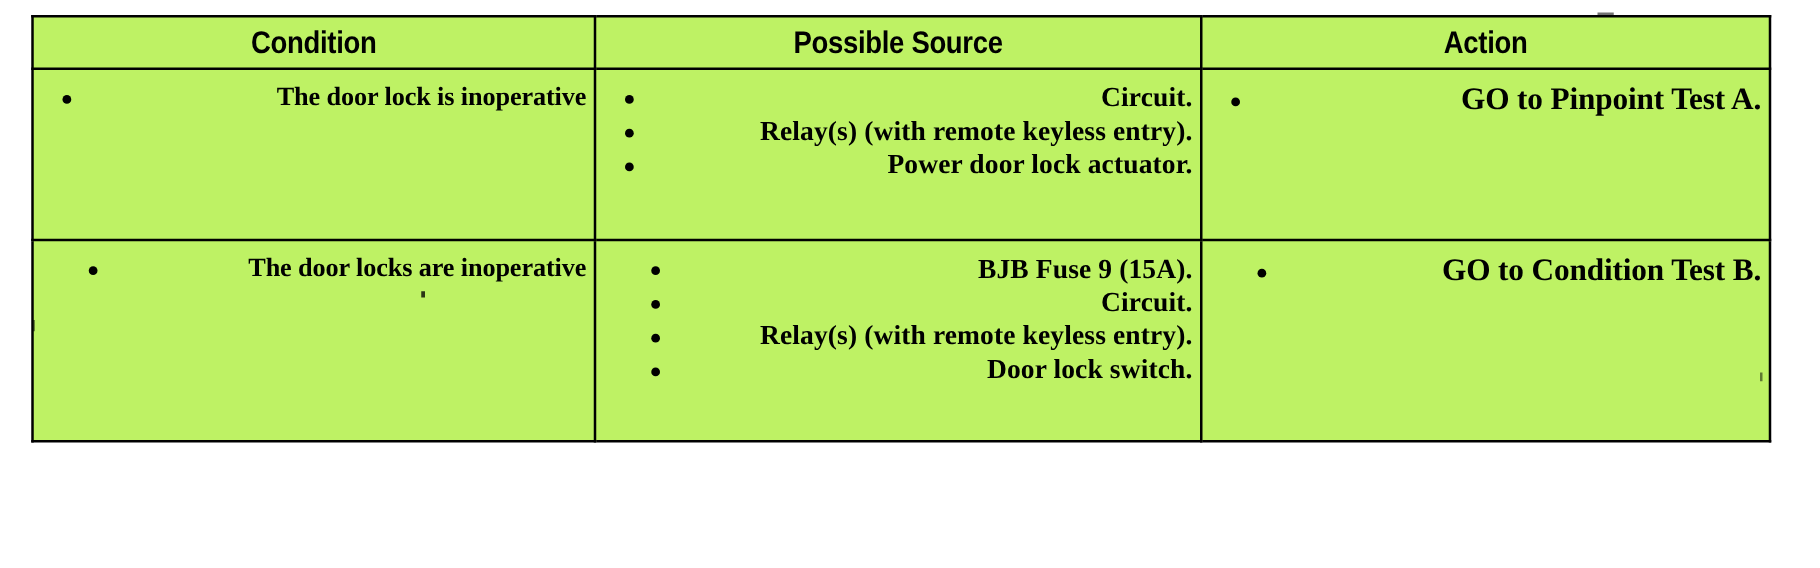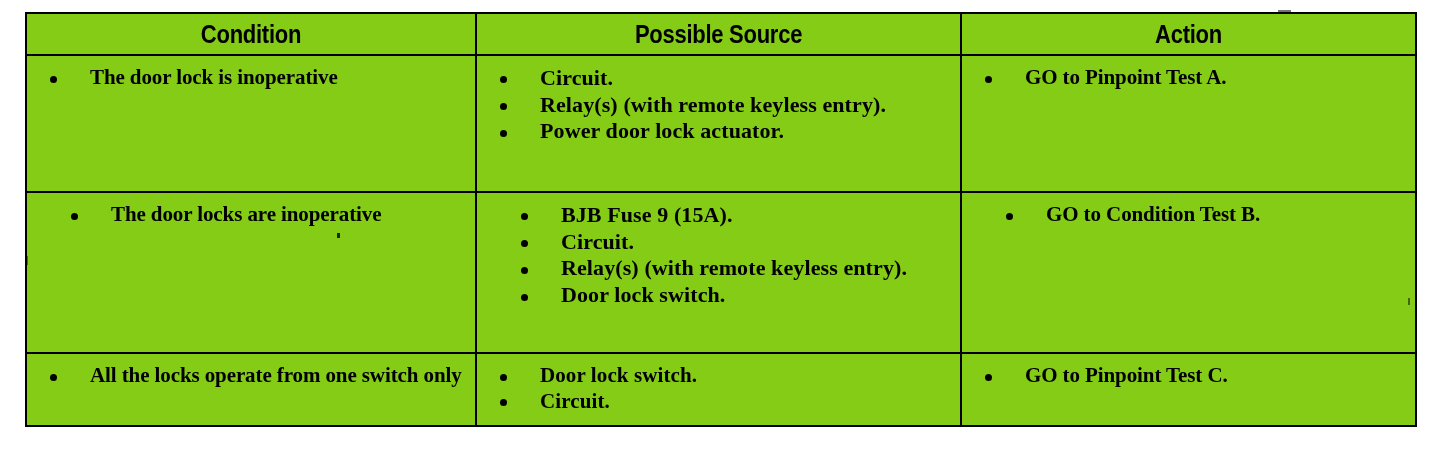--- a/index.html
+++ b/index.html
@@ -34,21 +34,21 @@
     border-collapse: collapse;
     table-layout: fixed;
     background: #ffffff;
   }
 
   .diag-table th,
   .diag-table td {
     border: 2.5px solid #000000;
     padding: 0;
     vertical-align: top;
-    background: #84cc16;
+    background: #bef264;
     margin-top: 28px;
   }
 
   
   col.c-condition { width: 450px; }
   col.c-source    { width: 485px; }
   col.c-action    { width: 455px; }
 
   
   .diag-table thead th {
@@ -64,20 +64,21 @@
     letter-spacing: -0.3px;
     color: #000000;
     transform: scaleX(0.88);
     transform-origin: center center;
     line-height: 1;
   }
 
   
   .cell-inner {
     padding: 9px 6px 8px 6px;
+    text-align: right;
   }
   .r1 .cell-inner { min-height: 118px; }
   .r2 .cell-inner { min-height: 142px; padding-left: 27px; }
   .r3 .cell-inner { min-height: 54px; }
 
   ul.bullets {
     list-style: none;
     margin: 0;
     padding: 0;
   }
@@ -105,21 +106,21 @@
     font-size: 21px;
     letter-spacing: -0.1px;
   }
   
   td.col-source ul.bullets > li {
     font-size: 22px;
     letter-spacing: 0.1px;
   }
   
   td.col-action ul.bullets > li {
-    font-size: 21px;
+    font-size: 25px;
     letter-spacing: -0.1px;
   }
 
   
   tr.r3 td.col-source ul.bullets > li,
   tr.r3 td.col-action ul.bullets > li {
     font-size: 21px;
   }
 
   
@@ -207,44 +208,20 @@
         </td>
         <td class="col-action">
           <div class="cell-inner">
             <ul class="bullets">
               <li>GO to Condition Test B.</li>
             </ul>
           </div>
         </td>
       </tr>
 
-      <tr class="r3">
-        <td class="col-condition">
-          <div class="cell-inner">
-            <ul class="bullets">
-              <li>All the locks operate from one switch only</li>
-            </ul>
-          </div>
-        </td>
-        <td class="col-source">
-          <div class="cell-inner">
-            <ul class="bullets">
-              <li>Door lock switch.</li>
-              <li>Circuit.</li>
-            </ul>
-          </div>
-        </td>
-        <td class="col-action">
-          <div class="cell-inner">
-            <ul class="bullets">
-              <li>GO to Pinpoint Test C.</li>
-            </ul>
-          </div>
-        </td>
-      </tr>
 
     </tbody>
   </table>
 
   <div class="speck speck-a"></div>
   <div class="speck speck-b"></div>
   <div class="speck speck-c"></div>
   <div class="speck speck-d"></div>
 
 </div>

